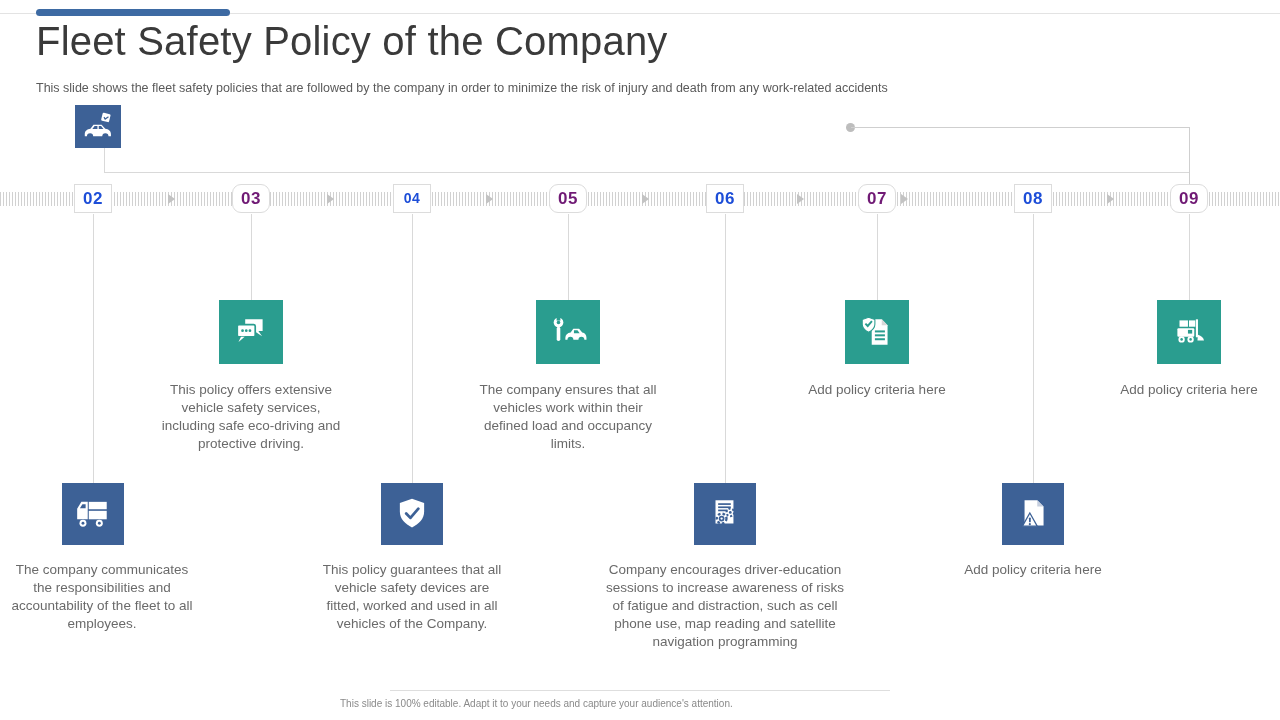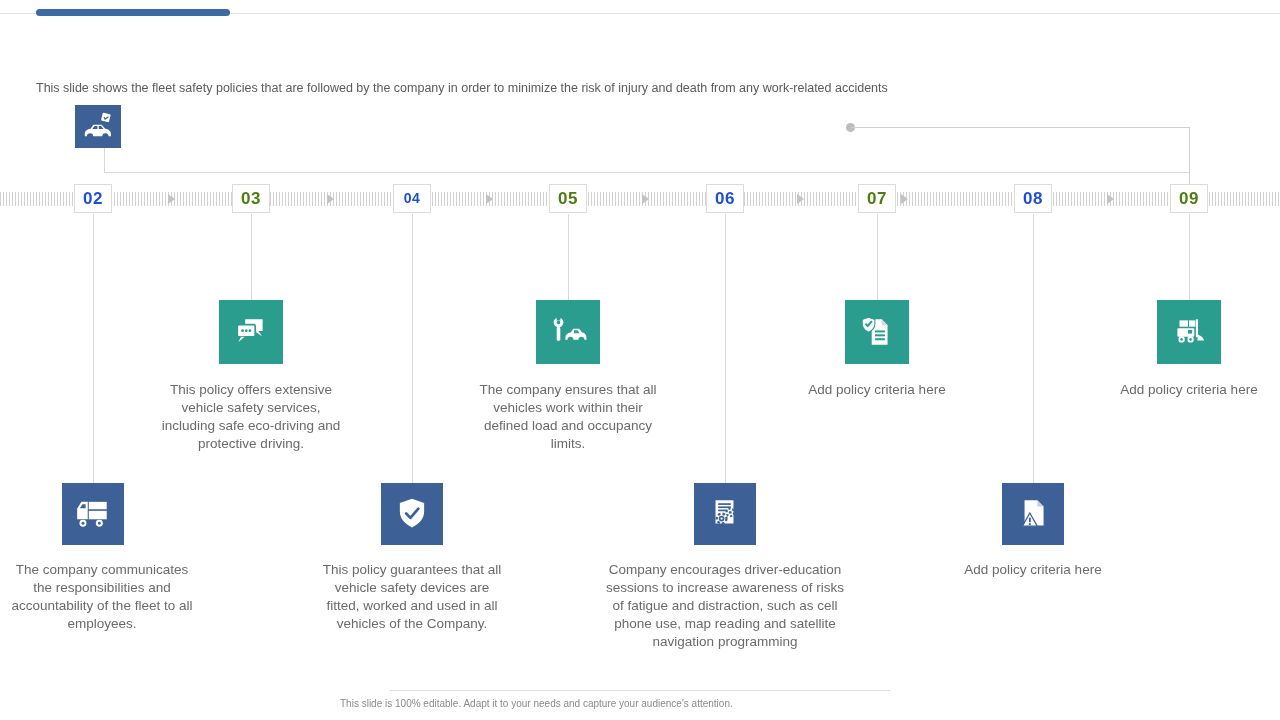--- a/index.html
+++ b/index.html
@@ -36,21 +36,21 @@
   .tl-band { position:absolute; left:0; top:192px; width:1280px; height:14px; z-index:1;
              background:repeating-linear-gradient(90deg,#cccccc 0 1px,#ffffff 1px 3px); opacity:.9; }
   .chev { position:absolute; top:194px; width:0; height:0; z-index:2;
           border-left:7px solid #c3c3c3; border-top:5px solid transparent; border-bottom:5px solid transparent; }
 
   .numbox { position:absolute; top:184px; width:38px; height:29px; z-index:3;
             background:#fff; border:1px solid #dcdcdc; text-align:center;
             font-weight:bold; font-size:17px; line-height:27px; letter-spacing:.5px; }
   .numbox.small { font-size:14px; }
   .num-teal { color:#1d4ed8; }
-  .num-dark { color:#4d7c0f; }
+  .num-dark { color:#701a75;border-radius:9px; }
 
   .conn { position:absolute; width:1px; background:#d9d9d9; top:214px; z-index:0; }
   .conn.to-green { height:86px; }
   .conn.to-blue  { height:269px; }
 
   .itext { position:absolute; color:#6a6a6a; font-size:13.5px; line-height:1.33; text-align:center; }
   .itext.rtop { top:381px; }
   .itext.rbottom { top:561px; }
   .nowrap { white-space:nowrap; }
 
@@ -60,20 +60,21 @@
   svg { display:block; }
 </style>
 </head>
 <body>
 
 <div class="slide">
 
   <div class="abs topline line"></div>
   <div class="abs topbar"></div>
 
+  <h1 class="abs title" style="font-weight:400;">Fleet Safety Policy of the Company</h1>
   <div class="abs subtitle">This slide shows the fleet safety policies that are followed by the company in order to minimize the risk of injury and death from any work-related accidents</div>
 
   <div class="icon-sq icon-blue p1-icon">
     <span>
       <svg width="38" height="34" viewBox="0 0 40 36">
         <path d="M6 25.5c0-3.5 2.5-5.2 6-5.7l3.2-4.3h8.6l3.9 4.3c3.5.5 6 2.2 6 5.7v2.3h-2.6a3.3 3.3 0 1 0-6.6 0h-9.6a3.3 3.3 0 1 0-6.6 0H6Z" fill="#fff"></path>
         <path d="M16.4 17h3v3.2h-5.4zM20.8 17h2.5l2.5 3.2h-5z" fill="#3d6196"></path>
         <circle cx="11.7" cy="28" r="1.25" fill="#3d6196"></circle>
         <circle cx="27.9" cy="28" r="1.25" fill="#3d6196"></circle>
         <g transform="rotate(14 28 8)">

